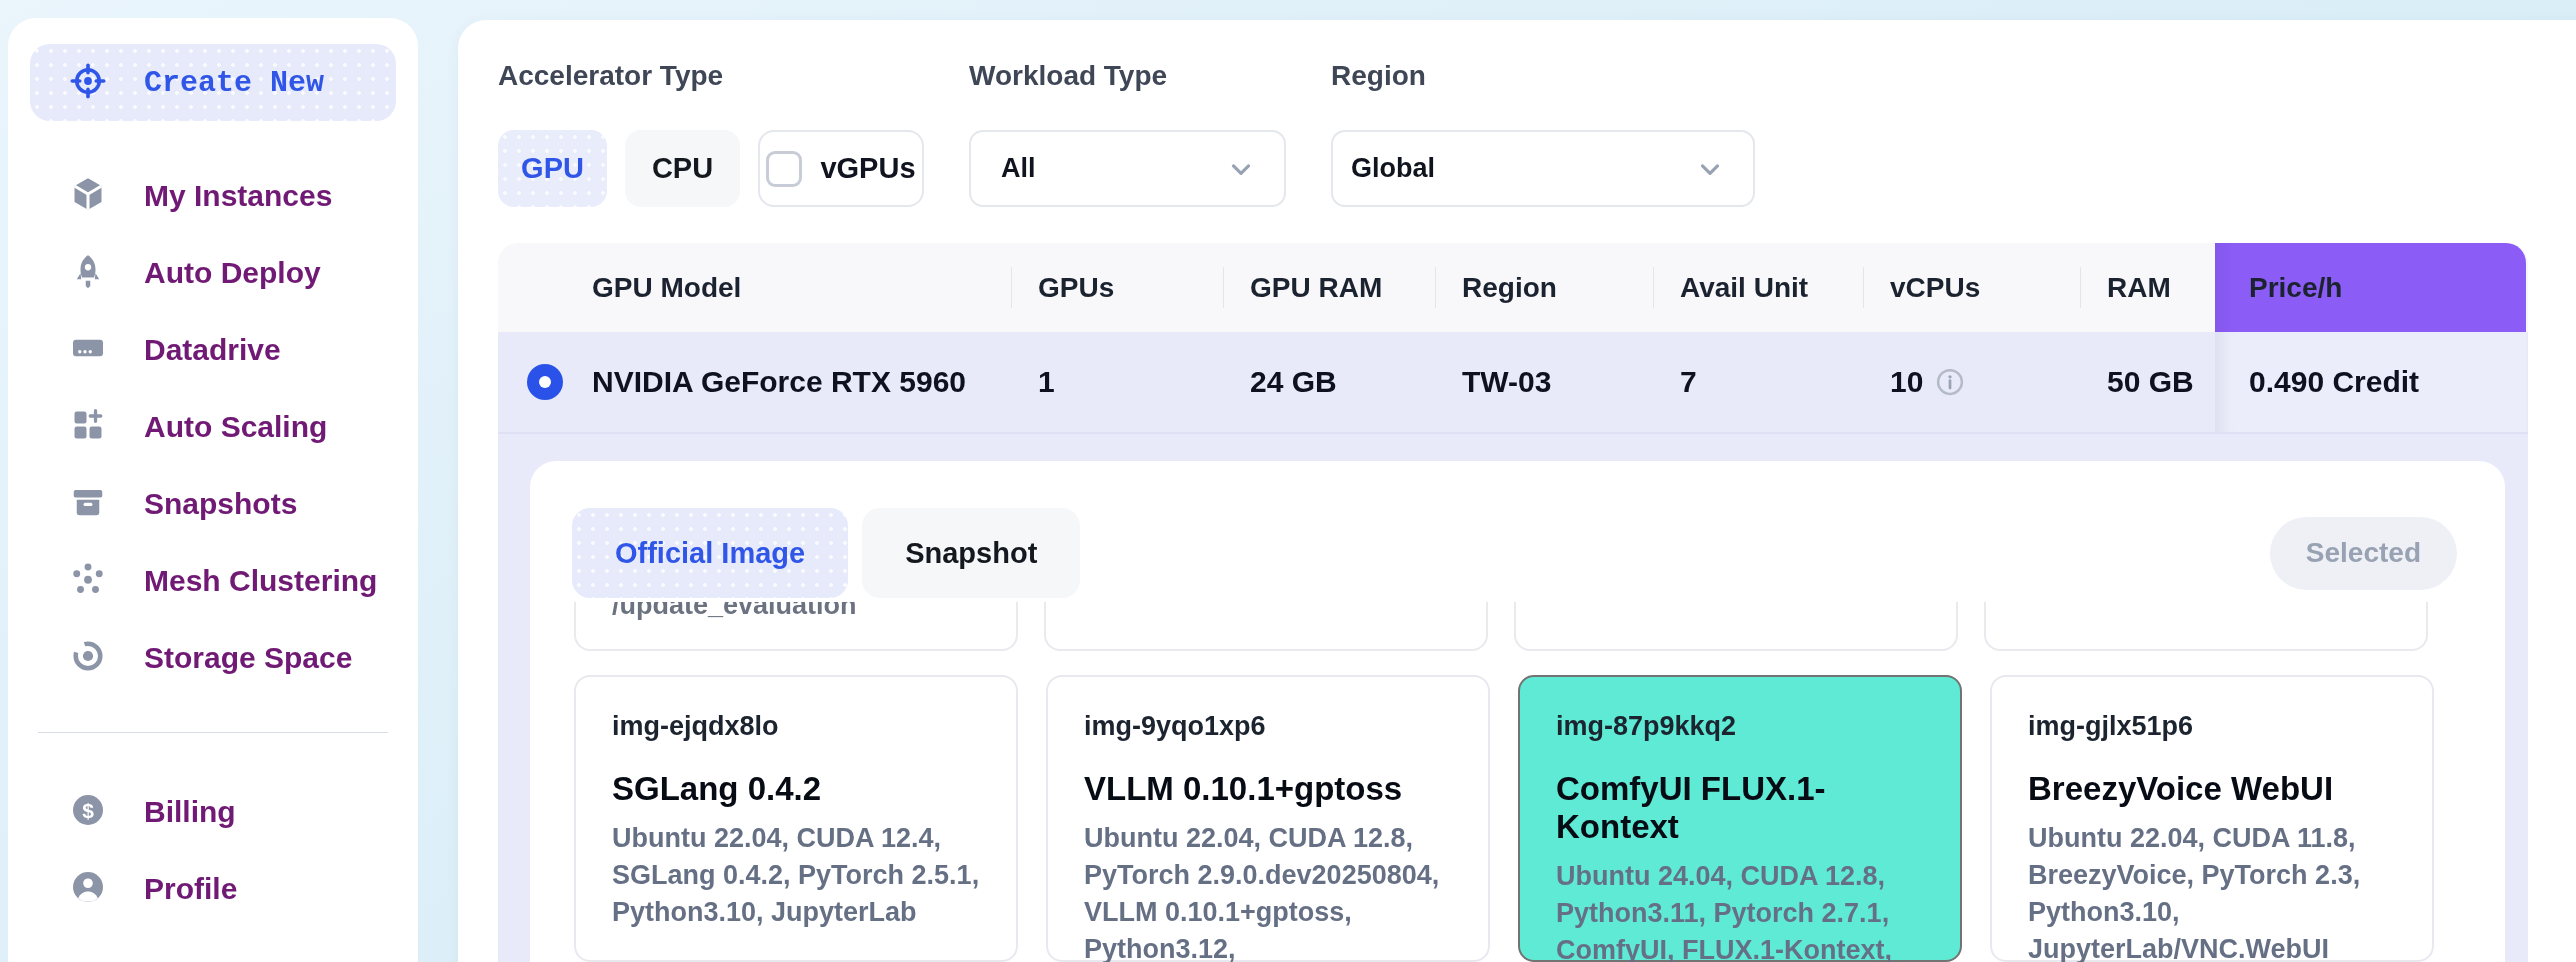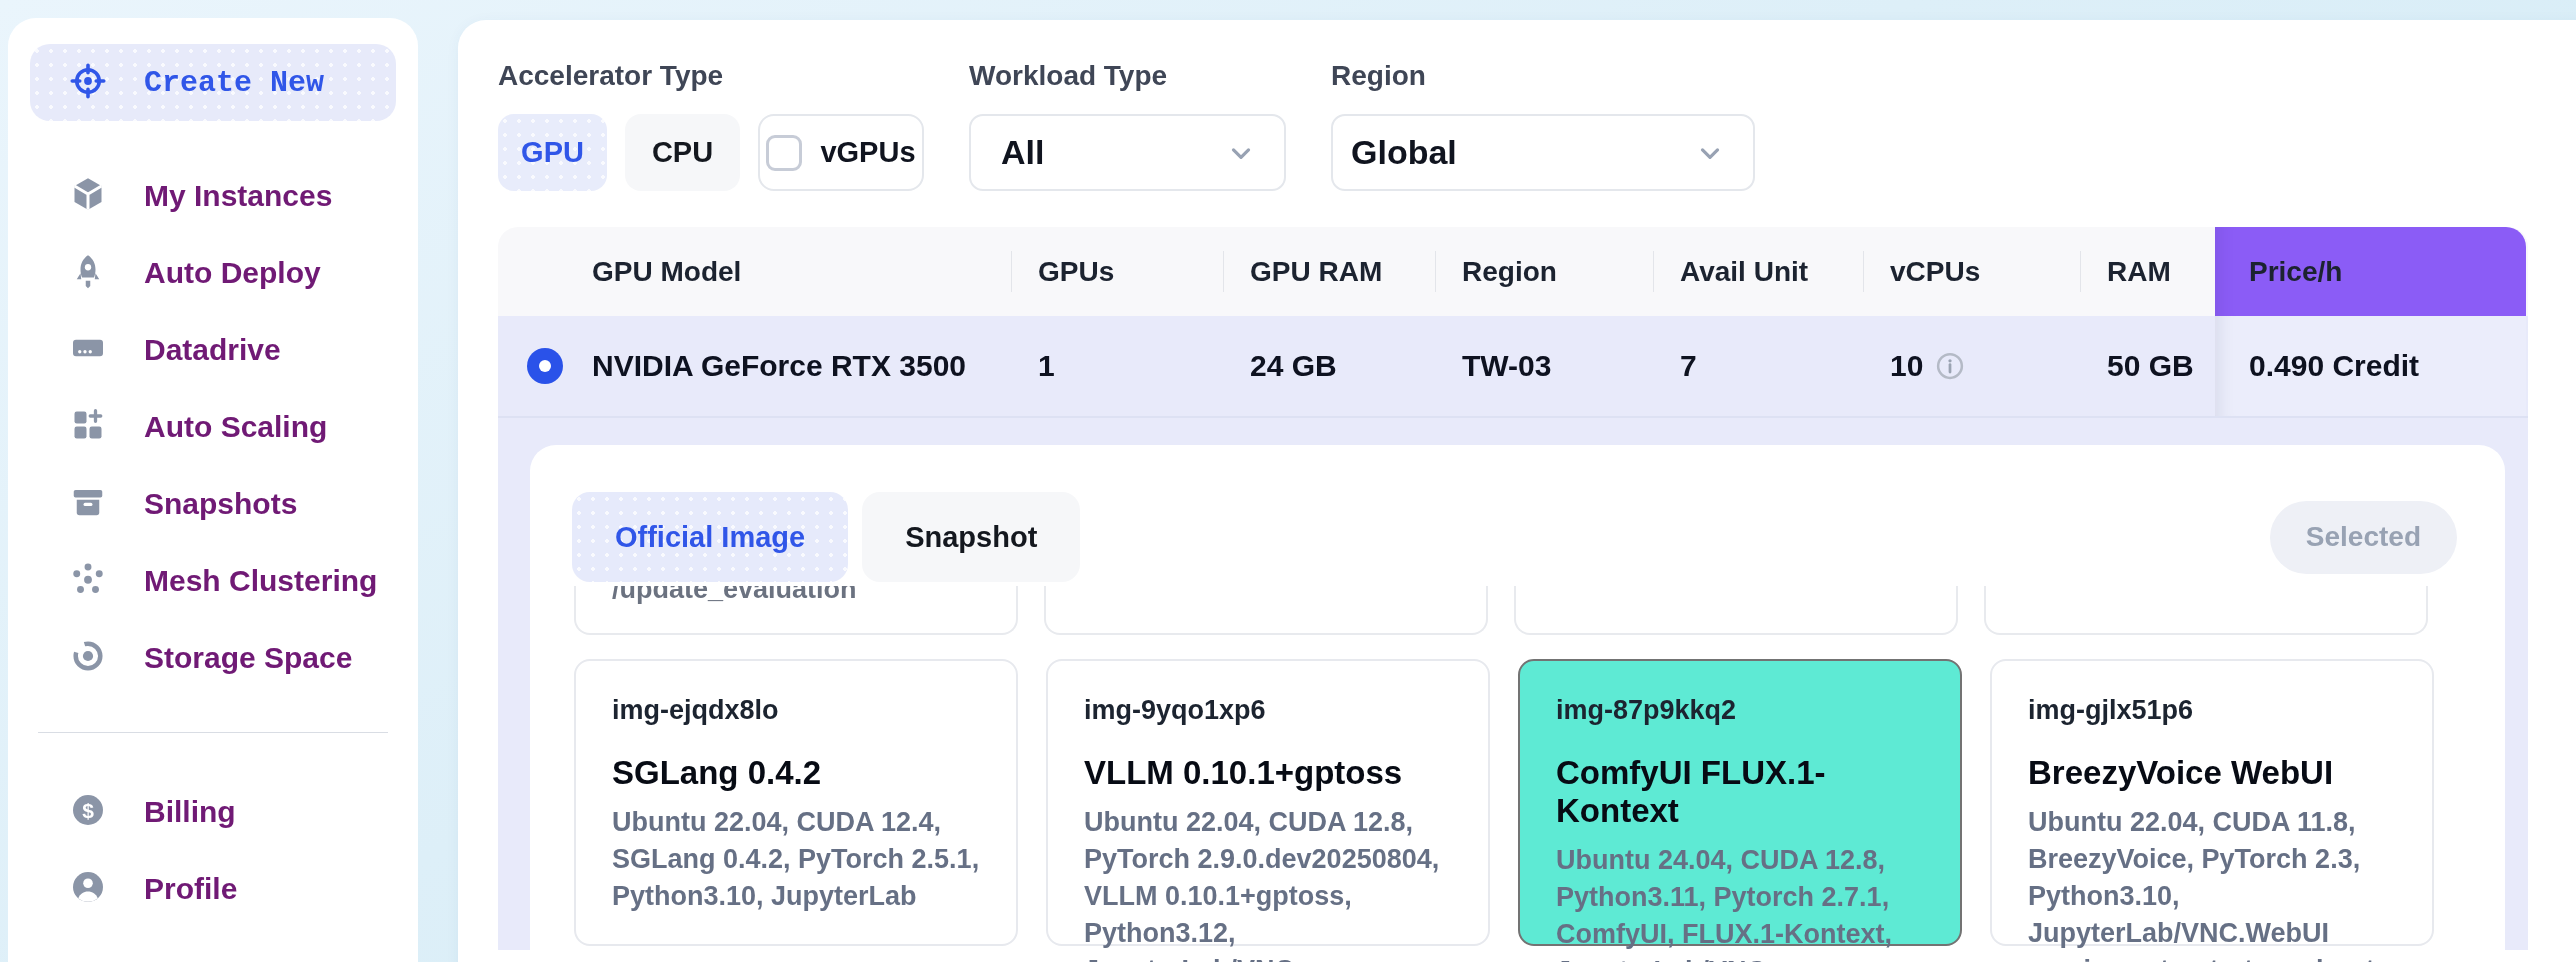--- a/index.html
+++ b/index.html
@@ -22,33 +22,33 @@
   .side-gap { height:2px; }
   .side-divider { height:1px; background:#d9dde4; margin:36px 8px 40px 8px; }
 
   
   .main { position:absolute; left:458px; top:20px; width:2173px; height:988px;
     background:#ffffff; border-radius:28px 0 0 0;
     box-shadow:0 2px 14px rgba(40,70,130,.05); padding:40px 0 0 40px; }
 
   
   .filters { display:flex; gap:45px; margin-bottom:36px; }
-  .fgroup .flabel { font-size:28px; font-weight:700; color:#3f4656; margin-bottom:22px; }
+  .fgroup .flabel { font-size:28px; font-weight:700; color:#3f4656; margin-bottom:38px; }
   .frow { display:flex; gap:18px; }
   .pill-btn { height:77px; display:flex; align-items:center; justify-content:center;
     border-radius:16px; font-size:29px; font-weight:700; cursor:pointer; }
   .btn-gpu { width:109px; color:#3056e8; background:#e8ecfb;
     background-image:radial-gradient(rgba(255,255,255,.75) 2px, transparent 2px);
     background-size:14px 14px; }
   .btn-cpu { width:115px; color:#14181f; background:#f6f7f9; }
   .btn-vgpu { width:166px; background:#ffffff; border:2px solid #e4e7ec; gap:18px; }
   .checkbox { width:36px; height:36px; border:3px solid #c7ccd7; border-radius:9px; background:#fff; }
   .select { width:317px; height:77px; background:#fff; border:2px solid #e4e7ec;
     border-radius:14px; display:flex; align-items:center; justify-content:space-between;
-    padding:0 28px 0 30px; font-size:34px; font-weight:700; cursor:pointer; }
+    padding:0 28px 0 30px; font-size:27px; font-weight:700; cursor:pointer; }
   .select.region { width:424px;padding-left:18px; }
   .chev svg { width:30px; height:30px; display:block; }
 
   
   .gpu-table { width:2030px; }
   .trow { display:grid;
     grid-template-columns:94px 420px 212px 212px 218px 210px 217px 134px 311px;
     align-items:center; }
   .thead { height:89px; background:#f8f8fa; border-radius:20px 20px 0 0; }
   .thead .cell { position:relative; height:100%; display:flex; align-items:center;
@@ -264,21 +264,21 @@
         <div class="cell sep pad">Avail Unit</div>
         <div class="cell sep pad">vCPUs</div>
         <div class="cell pad">RAM</div>
         <div class="cell price-col" style="font-size:28px;font-weight:700;color:#1c2330">Price/h</div>
       </div>
 
       <div class="trow tdata">
         <div class="cell radio-cell">
           <span class="radio"></span>
         </div>
-        <div class="cell">NVIDIA GeForce RTX 3500</div>
+        <div class="cell">NVIDIA GeForce RTX 5960</div>
         <div class="cell pad">1</div>
         <div class="cell pad">24 GB</div>
         <div class="cell pad">TW-03</div>
         <div class="cell pad avail">7</div>
         <div class="cell pad">
           <span>10</span>
           <span class="info-ic">
             <svg viewBox="0 0 24 24" fill="none">
                 <circle cx="12" cy="12" r="9.5" stroke="#b4bac6" stroke-width="2"></circle>
               <circle cx="12" cy="7.8" r="1.3" fill="#9aa3b2"></circle>

